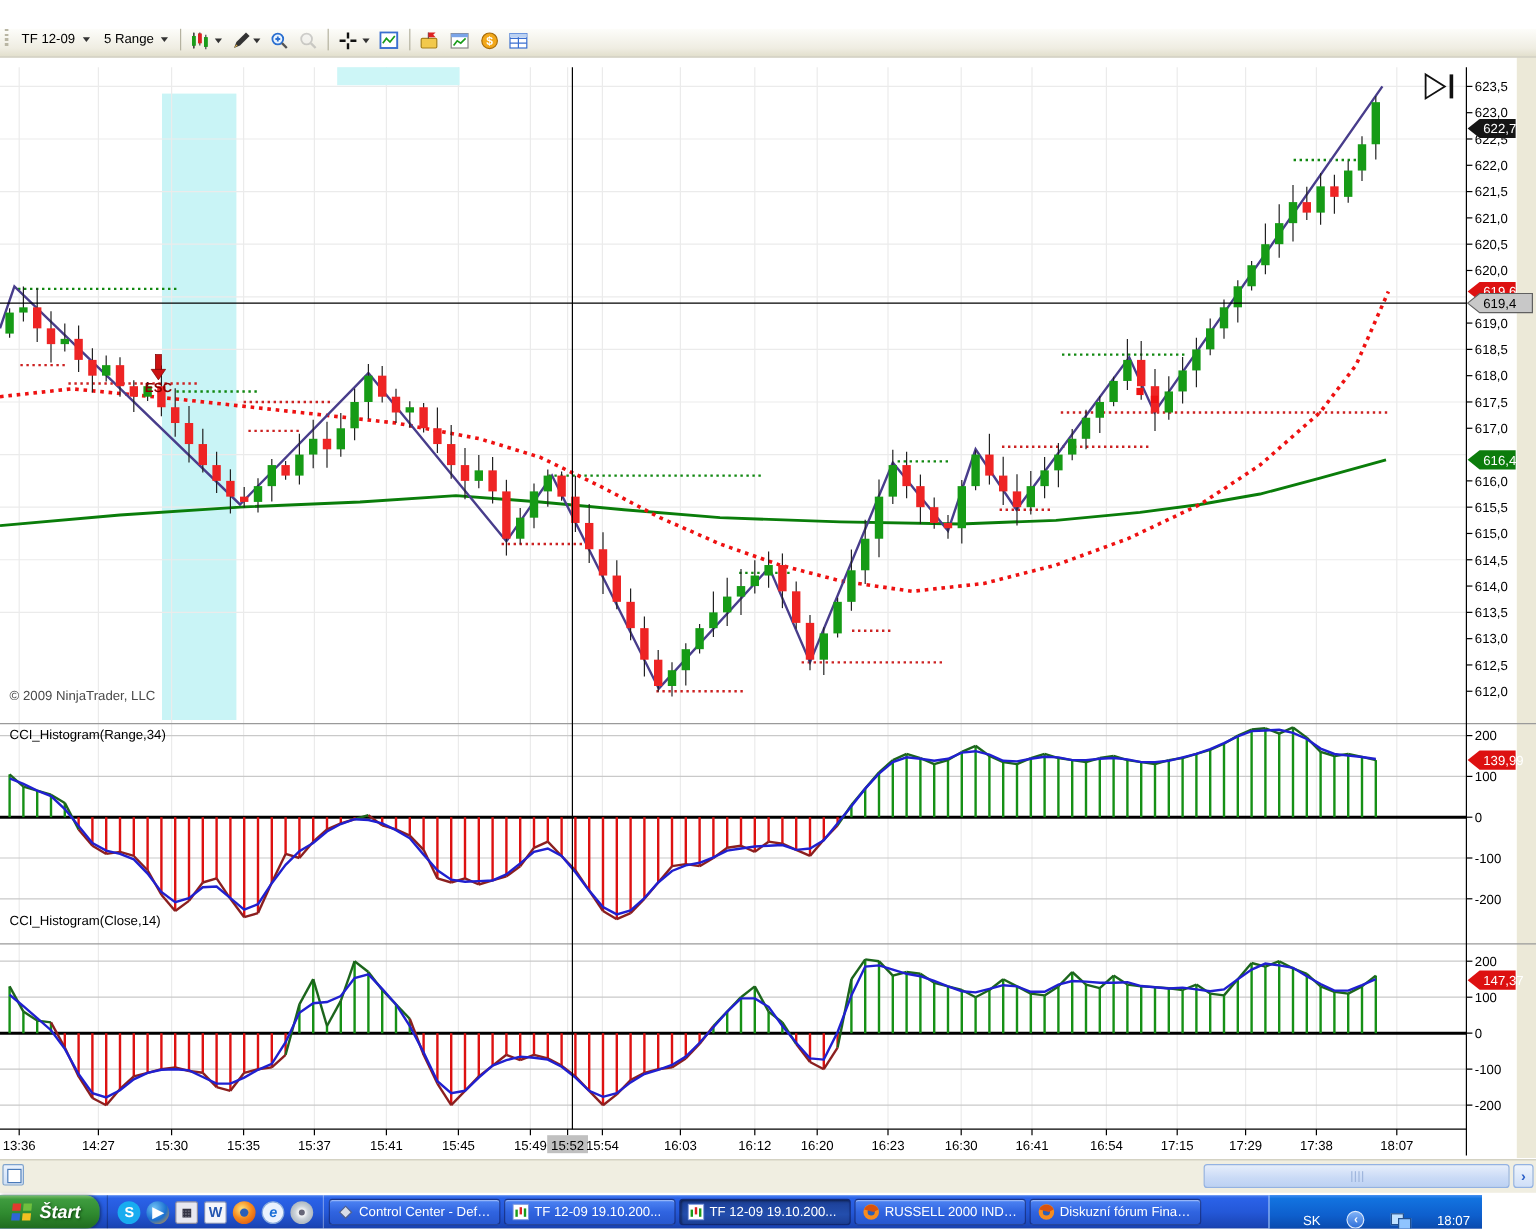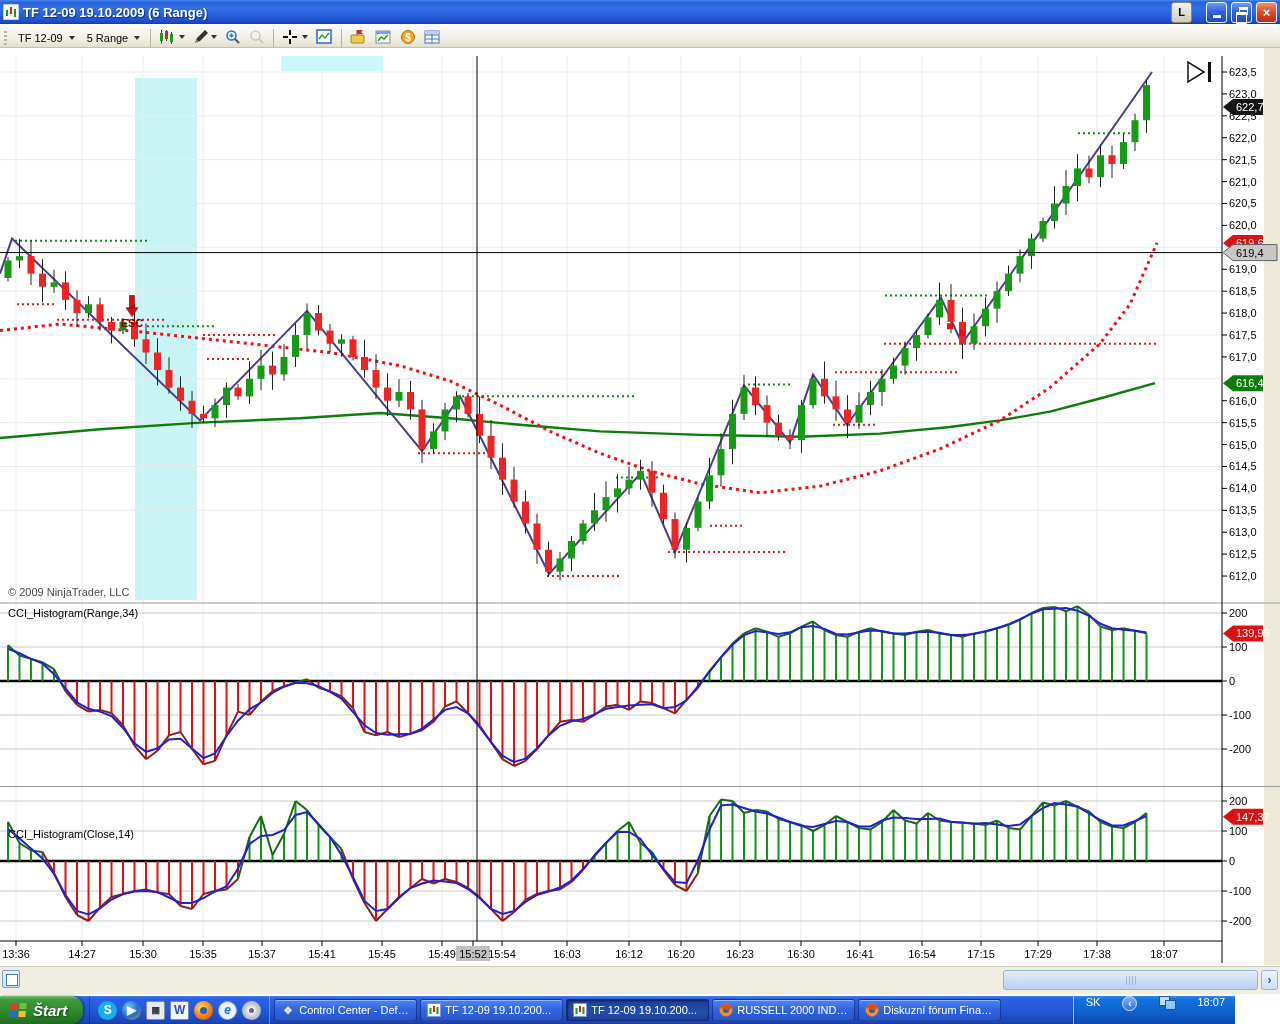--- a/index.html
+++ b/index.html
@@ -17,37 +17,37 @@
   font-size:11px;color:#fff;cursor:default;flex:0 0 auto}
 .win-btn.link{background:linear-gradient(#f4f2e8,#cfccb8);color:#000;border:1px solid #8a8877;font-weight:bold;margin-right:10px}
 .win-btn.min,.win-btn.max{background:linear-gradient(#6f9cf8,#2f64de 45%,#1d4bbd)}
 .win-btn.close{background:linear-gradient(#f09074,#dd4f2a 45%,#b83010)}
 .glyph-min{width:8px;height:3px;background:#fff;margin-top:9px}
 .glyph-max{width:9px;height:8px;border:1px solid #fff;border-top-width:3px;position:relative;left:2px;top:-1px;background:transparent}
 .glyph-max:before{content:"";position:absolute;left:-4px;top:2px;width:9px;height:8px;border:1px solid #fff;border-top-width:3px;background:#dd4f2a00}
 .glyph-x{color:#fff;font-weight:bold;font-size:13px;line-height:1}
 
 
-.toolbar{position:absolute;top:24px;left:0;right:0;height:24px;display:flex;align-items:flex-end;gap:2px;
+.toolbar{position:absolute;top:24px;left:0;right:0;height:24px;display:flex;align-items:flex-start;gap:2px;
   padding:0 4px;background:linear-gradient(#fdfdfa,#efede2 70%,#e2dfcd);border-bottom:1px solid #c4c1af;z-index:20}
 .grip{width:3px;height:16px;margin-right:4px;background:repeating-linear-gradient(180deg,#b9b6a4 0 2px,transparent 2px 4px)}
 .tb-drop{display:flex;align-items:center;gap:6px;font-size:11px;color:#000;background:transparent;border:1px solid transparent;
   padding:2px 4px;border-radius:2px}
 .caret{width:0;height:0;border-left:3px solid transparent;border-right:3px solid transparent;border-top:4px solid #333}
 .tb-ico{display:flex;align-items:center;gap:2px;background:transparent;border:1px solid transparent;padding:1px 2px;border-radius:2px}
 .tb-ico svg{display:block}
 .sep{width:1px;height:18px;background:#b5b2a0;margin:0 3px}
 
 
 #chart-svg{position:absolute;top:0;left:0;z-index:1}
 .lbl{position:absolute;z-index:3;font-size:11px;color:#000;white-space:nowrap}
 .lbl.indicator{left:8px;top:57px}
-.lbl.copyright{left:8px;top:586px;color:#4a4a4a}
+.lbl.copyright{left:8px;top:574px;color:#4a4a4a}
 .lbl.p1{left:8px;top:607px}
-.lbl.p2{left:8px;top:828px}
+.lbl.p2{left:8px;top:762px}
 .label-band{position:absolute;left:281px;top:56px;width:102px;height:15px;background:#cdf6f7;z-index:2}
 
 
 .scrollstrip{position:absolute;top:966px;left:0;right:0;height:28px;background:#f0eee1;border-top:1px solid #cdcaba;z-index:4}
 .mini-panel-icon{position:absolute;left:2px;top:3px;width:18px;height:18px;background:linear-gradient(#eaf2fe,#cfe0f6);
   border:1px solid #7da2ce;border-radius:2px}
 .mini-panel-icon:before{content:"";position:absolute;left:3px;top:3px;width:10px;height:10px;border:1px solid #4a7ab8;background:#fff}
 .scroll-thumb{position:absolute;left:1003px;top:3px;width:255px;height:20px;border-radius:3px;
   background:linear-gradient(#e6eefb,#c9daf6 60%,#bcd1f3);border:1px solid #93b2e3;display:flex;align-items:center;justify-content:center;gap:2px}
 .scroll-thumb i{display:block;width:1px;height:9px;background:#9fb6dd}
@@ -73,21 +73,21 @@
 .ql-ie{background:#eaf2fe;border-radius:50%;color:#1a6fd8;font-style:italic;border:1px solid #88aadd}
 .ql-cd{background:radial-gradient(circle,#fff 15%,#cdd4da 40%,#9aa6b0 90%);border-radius:50%;position:relative}
 .ql-cd:before{content:"";position:absolute;left:7px;top:7px;width:5px;height:5px;border-radius:50%;background:#667}
 .task-buttons{display:flex;align-items:center;gap:3px;padding:0 4px;flex:1 1 auto;overflow:hidden}
 .task-btn{display:flex;align-items:center;gap:4px;width:143px;height:22px;padding:0 5px;border-radius:3px;
   background:linear-gradient(#4f85f4,#3064e0 50%,#2757cf);border:1px solid rgba(10,20,80,.55);
   box-shadow:inset 0 1px 0 rgba(255,255,255,.4);color:#fff;font-size:11px;white-space:nowrap;overflow:hidden}
 .task-btn.active{background:linear-gradient(#1c3f96,#234ead 60%,#1c3f96);box-shadow:inset 1px 1px 2px rgba(0,0,0,.5)}
 .task-btn .tb-label{overflow:hidden;text-overflow:ellipsis}
 .task-btn .tb-icon{flex:0 0 auto;width:15px;height:15px;display:flex;align-items:center;justify-content:center}
-.tray{display:flex;align-items:flex-start;gap:22px;padding:0 10px 0 12px;
+.tray{display:flex;align-items:flex-end;gap:22px;padding:0 10px 0 28px;
   background:linear-gradient(180deg,#3a8cf0 0%,#1273e0 10%,#0e5fcd 60%,#0a4aad 100%);
   border-left:1px solid #9cc1f5;color:#fff;font-size:11px}
 .tray .chev{width:15px;height:15px;border-radius:50%;background:linear-gradient(#7fb2f8,#2f6fd8);border:1px solid #dce9fc;
   display:flex;align-items:center;justify-content:center;font-size:10px;font-weight:bold;color:#fff}
 .tray .net{width:16px;height:13px;position:relative}
 .tray .net:before,.tray .net:after{content:"";position:absolute;width:9px;height:8px;background:#bfe0ff;border:1px solid #23508f}
 .tray .net:before{left:0;top:0}
 .tray .net:after{left:6px;top:4px;background:#8fc4ff}
 </style>
 </head>
@@ -922,41 +922,20 @@
         <polygon points="1223,816.789 1233,808.789 1263,808.789 1263,824.789 1233,824.789" fill="#dd1111" stroke="none" stroke-width="1"></polygon>
         <text x="1236" y="820.789" font-size="11" fill="#fff" font-family="Liberation Sans">147,37</text>
       </g>
     </svg>
 
   <div class="label-band"></div>
   <div class="lbl copyright">© 2009 NinjaTrader, LLC</div>
   <div class="lbl p1">CCI_Histogram(Range,34)</div>
   <div class="lbl p2">CCI_Histogram(Close,14)</div>
 
-  <div class="titlebar">
-    <span class="app-icon">
-      <svg width="16" height="16">
-          <rect x="0" y="0" width="16" height="16" fill="#fff" stroke="#7a96df"></rect>
-          <rect x="3" y="6" width="2" height="6" fill="#1a9c1a"></rect>
-          <rect x="7" y="3" width="2" height="7" fill="#dd2222"></rect>
-          <rect x="11" y="5" width="2" height="8" fill="#1a9c1a"></rect>
-        </svg>
-    </span>
-    <span class="title">TF 12-09  19.10.2009 (6 Range)</span>
-    <span class="win-btn link">L</span>
-    <span class="win-btn min">
-        <span class="glyph-min"></span>
-      </span>
-    <span class="win-btn max">
-        <span class="glyph-max"></span>
-      </span>
-    <span class="win-btn close">
-        <span class="glyph-x">×</span>
-      </span>
-  </div>
 
   <div class="toolbar">
     <span class="grip"></span>
     <button class="tb-drop">
       <span>TF 12-09</span>
       <span class="caret"></span>
     </button>
     <button class="tb-drop">
       <span>5 Range</span>
       <span class="caret"></span>

